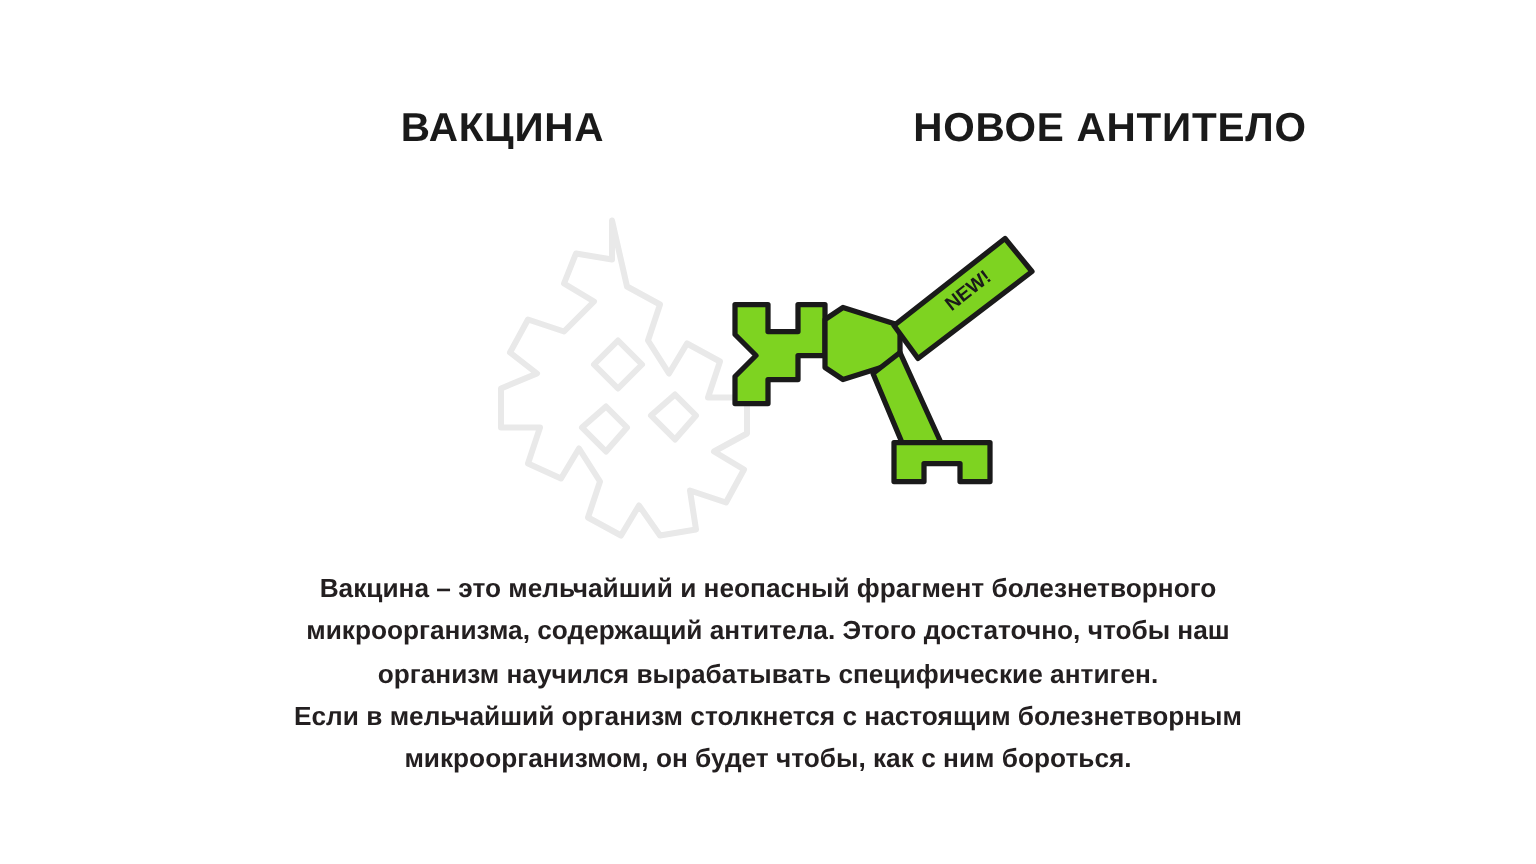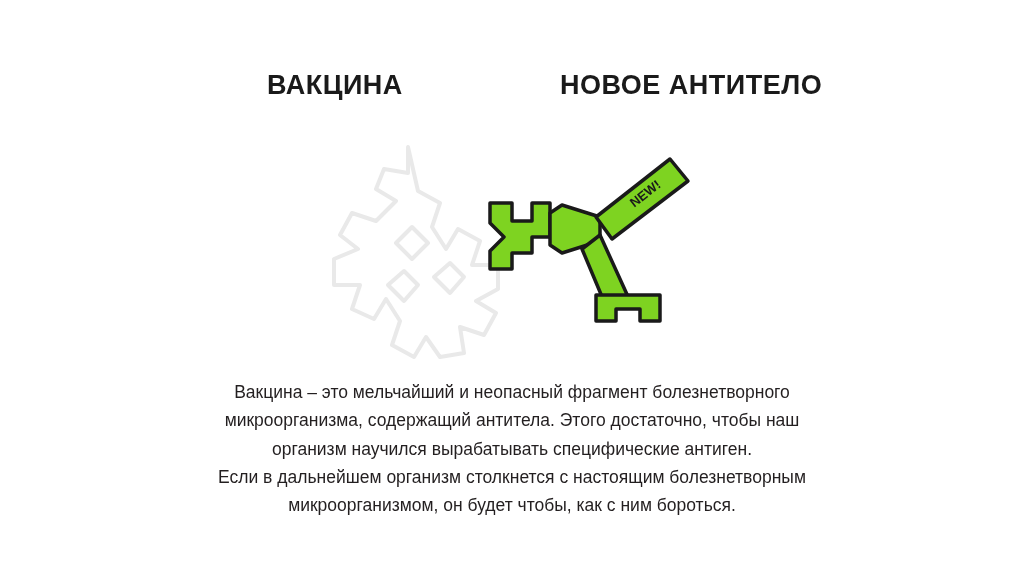--- a/index.html
+++ b/index.html
@@ -31,21 +31,21 @@
     font-weight: bold;
     letter-spacing: 0.5px;
     color: #1a1a1a;
     white-space: nowrap;
   }
   .label-antibody {
     position: absolute;
     left: 560px;
     top: 70px;
     width: 360px;
-    text-align: left;
+    text-align: center;
     font-size: 27px;
     font-weight: bold;
     letter-spacing: 0.5px;
     color: #1a1a1a;
     white-space: nowrap;
   }
 
   
   .illustration {
     position: absolute;
@@ -59,21 +59,21 @@
   }
 
   
   .caption {
     position: absolute;
     left: 112px;
     top: 378px;
     width: 800px;
     text-align: center;
     font-size: 17.5px;
-    font-weight: normal;
+    font-weight: bold;
     line-height: 1.62;
     color: #231f20;
   }
   .caption p {
     margin: 0;
   }
 </style>
 </head>
 <body>
 
@@ -113,17 +113,17 @@
       </g>
 
       <text x="348" y="72" transform="rotate(-38 348 72)" font-family="'Liberation Sans', sans-serif" font-size="13" font-weight="bold" fill="#1a1a1a" text-anchor="middle">NEW!</text>
     </svg>
   </div>
 
   <div class="caption">
     <p>Вакцина – это мельчайший и неопасный фрагмент болезнетворного</p>
     <p>микроорганизма, содержащий антитела. Этого достаточно, чтобы наш</p>
     <p>организм научился вырабатывать специфические антиген.</p>
-    <p>Если в дальнейшем организм столкнется с настоящим болезнетворным</p>
+    <p>Если в мельчайший организм столкнется с настоящим болезнетворным</p>
     <p>микроорганизмом, он будет чтобы, как с ним бороться.</p>
   </div>
 
 </div>
 
 </body></html>

